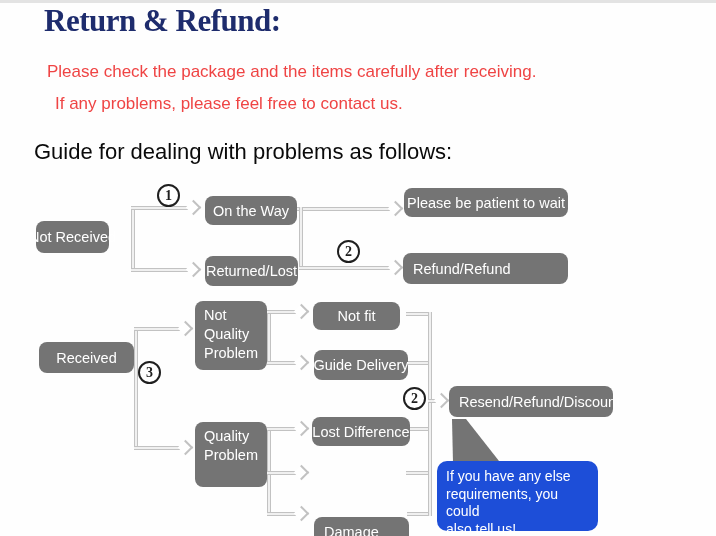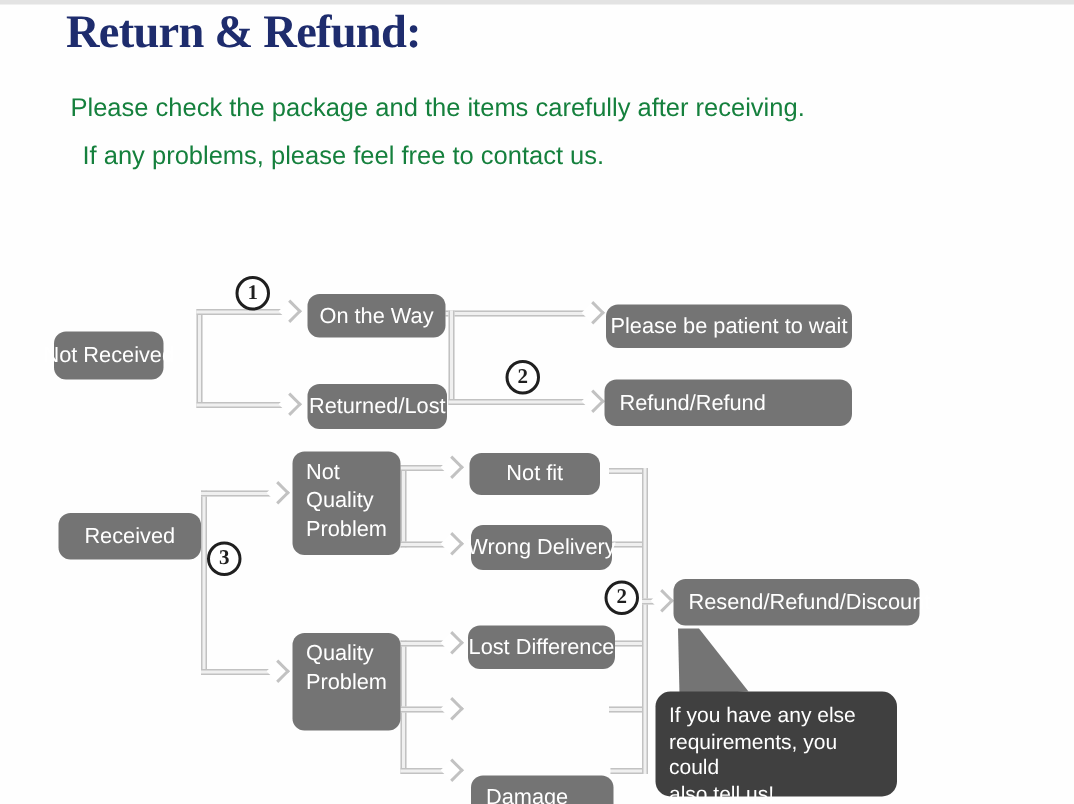--- a/index.html
+++ b/index.html
@@ -7,36 +7,36 @@
     position:relative;width:716px;height:536px;overflow:hidden;background:#fefefe;
     font-family:"Liberation Sans", sans-serif;
     padding-left:14px;
   }
   .topstrip{position:absolute;left:0;top:0;width:716px;height:3px;background:#d9d9d9;opacity:.75;}
   .title{
     position:absolute;left:44px;top:3px;
     font-family:"Liberation Serif", serif;font-weight:bold;font-size:31px;color:#1e2c6d;
     letter-spacing:-0.5px;
   }
-  .intro{position:absolute;font-size:17px;color:#15803d;}
+  .intro{position:absolute;font-size:17px;color:#ef4444;}
   .intro1{left:47px;top:62px;}
   .intro2{left:55px;top:94px;}
   .guide{position:absolute;left:34px;top:139px;font-size:22px;color:#0a0a0a;}
   .node{
     position:absolute;background:#747474;color:#ffffff;border-radius:8px;
     font-size:14.5px;display:flex;align-items:center;justify-content:center;
     white-space:nowrap;box-sizing:border-box;
   }
   .node.leftpad{justify-content:flex-start;padding-left:10px;}
   .node.multi{
     white-space:pre-line;line-height:19px;align-items:flex-start;
     justify-content:flex-start;padding:5px 0 0 9px;
   }
   .bubble{
-    position:absolute;background:#404040;color:#ffffff;border-radius:10px;
+    position:absolute;background:#1d4ed8;color:#ffffff;border-radius:10px;
     font-size:14px;line-height:17.5px;white-space:pre-line;
     padding:7px 4px 0 9px;box-sizing:border-box;
   }
   .hline{position:absolute;height:2px;background:#f0f0f0;border-top:1px solid #c2c2c2;border-bottom:1px solid #c2c2c2;}
   .vline{position:absolute;width:2px;background:#f0f0f0;border-left:1px solid #c2c2c2;border-right:1px solid #c2c2c2;}
   .chev{
     position:absolute;width:9px;height:9px;background:#ffffff;
     border-top:2px solid #c2c2c2;border-right:2px solid #c2c2c2;
     transform:rotate(45deg);
   }
@@ -50,20 +50,21 @@
 </head>
 <body>
 
 <div id="stage">
 
   <div class="topstrip"></div>
 
   <div class="title">Return &amp; Refund:</div>
   <div class="intro intro1">Please check the package and the items carefully after receiving.</div>
   <div class="intro intro2">If any problems, please feel free to contact us.</div>
+  <div class="guide">Guide for dealing with problems as follows:</div>
 
   <div class="vline" style="left:131px;top:206px;height:66px;"></div>
   <div class="hline" style="left:131px;top:206px;width:58px;"></div>
   <div class="hline" style="left:131px;top:268px;width:58px;"></div>
   <div class="chev" style="left:188px;top:202px;"></div>
   <div class="chev" style="left:188px;top:264px;"></div>
 
   <div class="hline" style="left:297px;top:207px;width:95px;"></div>
   <div class="vline" style="left:299px;top:207px;height:63px;"></div>
   <div class="hline" style="left:299px;top:266px;width:93px;"></div>
@@ -97,31 +98,31 @@
   <div class="hline" style="left:407px;top:512px;width:23px;"></div>
   <div class="vline" style="left:428px;top:312px;height:204px;"></div>
   <div class="hline" style="left:428px;top:399px;width:10px;"></div>
   <div class="chev" style="left:436px;top:395px;"></div>
 
   <div class="node" style="left:36px;top:221px;width:73px;height:32px;">Not Received</div>
   <div class="badge" style="left:157px;top:184px;">1</div>
   <div class="node" style="left:205px;top:196px;width:92px;height:29px;">On the Way</div>
   <div class="node" style="left:205px;top:256px;width:93px;height:30px;">Returned/Lost</div>
   <div class="badge" style="left:337px;top:240px;">2</div>
-  <div class="node" style="left:404px;top:203px;width:164px;height:29px;text-align:center;">Please be patient to wait</div>
+  <div class="node" style="left:404px;top:188px;width:164px;height:29px;text-align:center;">Please be patient to wait</div>
   <div class="node leftpad" style="left:403px;top:253px;width:165px;height:31px;">Refund/Refund</div>
 
   <div class="node" style="left:39px;top:342px;width:95px;height:31px;">Received</div>
   <div class="badge" style="left:138px;top:361px;">3</div>
 
   <div class="node multi" style="left:195px;top:301px;width:72px;height:69px;">Not
 Quality
 Problem</div>
   <div class="node" style="left:313px;top:302px;width:87px;height:28px;">Not fit</div>
-  <div class="node" style="left:314px;top:350px;width:94px;height:30px;">Wrong Delivery</div>
+  <div class="node" style="left:314px;top:350px;width:94px;height:30px;">Guide Delivery</div>
 
   <div class="node multi" style="left:195px;top:422px;width:72px;height:65px;">Quality
 Problem</div>
   <div class="node" style="left:312px;top:417px;width:98px;height:29px;">Lost Difference</div>
   <div class="node leftpad" style="left:314px;top:500px;width:95px;height:30px;margin-top:17px;">Damage</div>
 
   <div class="badge" style="left:403px;top:387px;">2</div>
   <div class="node leftpad" style="left:449px;top:386px;width:164px;height:31px;">Resend/Refund/Discount</div>
 
   <svg class="tailsvg" width="716" height="536">

